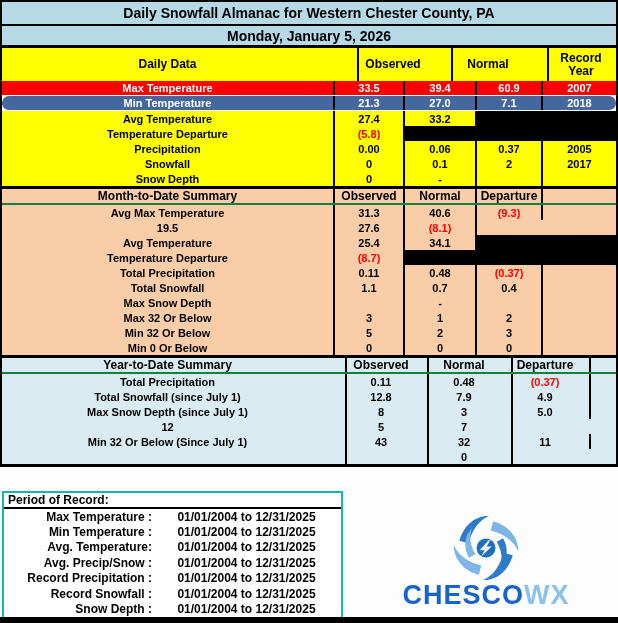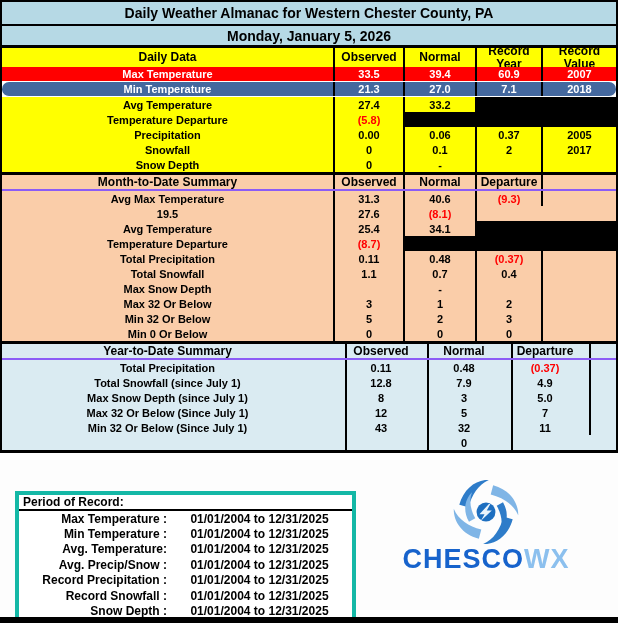--- a/index.html
+++ b/index.html
@@ -39,65 +39,64 @@
   .c {
     border-left: 2px solid #000;
     display: flex; align-items: center; justify-content: center;
     text-align: center;
     font-size: 11px;
     line-height: 12px;
     overflow: hidden;
   }
   .c:first-child { border-left: none; }
 
-  .yhead { background: #FFFF00; border-top: 3px solid #000; height: 22px; }
+  .yhead { background: #FFFF00; border-top: 3px solid #000; height: 36px; gap: 24px; }
   .yhead .c { font-size: 12px; line-height: 13px; }
 
   .dr { height: 15px; background: #FFFF00; }
   .dr.red  { background: #FF0000; color: #fff; border-bottom: 1px solid #fff; }
   .dr.blue { background: #44689E; color: #fff; border-bottom: 1px solid #fff; border-radius: 7px; }
 
-  .shead { height: 19px; border-top: 3px solid #000; border-bottom: 2px solid #8b5cf6; }
+  .shead { height: 19px; border-top: 3px solid #000; border-bottom: 2px solid #15803d; }
   .shead .c { font-size: 12px; }
   .sr { height: 15px; }
   .mtd { background: #FACDA9; }
   .ytd { background: #DAEBF2; gap: 12px; }
 
   .blk { background: #000 !important; border-left-color:#000; }
   .neg { color: #FF0000; }
 
   
   .period {
     position: absolute;
     left: 2px; top: 491px;
     width: 341px;
-    border: 4px solid #14b8a6;
+    border: 2px solid #14b8a6;
     background: #fff;
-    margin-left: 13px;
   }
   .period-header {
     height: 16px;
     border-bottom: 2px solid #000;
     font-size: 12px;
     line-height: 15px;
     padding-left: 4px;
   }
   .period-row {
     display: grid;
     grid-template-columns: 148px 1fr;
     height: 15.4px;
     align-items: center;
   }
   .period-row .pl { text-align: right; font-size: 12px; }
   .period-row .pv { text-align: center; font-size: 12px; }
 
   
   .logo {
     position: absolute;
-    left: 366px; top: 480px;
+    left: 366px; top: 516px;
     width: 240px;
     text-align: center;
   }
   .logo svg { display: block; margin: 0 auto; }
   .brand {
     font-size: 27px;
     letter-spacing: 1px;
     line-height: 26px;
     margin-top: 2px;
     white-space: nowrap;
@@ -112,21 +111,21 @@
     background: #000;
   }
 </style>
 </head>
 <body>
 
 <div class="page">
 
   <div class="tbl">
 
-    <div class="bar">Daily Weather Almanac for Western Chester County, PA</div>
+    <div class="bar">Daily Snowfall Almanac for Western Chester County, PA</div>
     <div class="bar date">Monday, January 5, 2026</div>
 
     <div class="grid yhead">
       <div class="c">Daily Data</div>
       <div class="c">Observed</div>
       <div class="c">Normal</div>
       <div class="c">Record Year</div>
       <div class="c">Record Value</div>
     </div>
 
@@ -281,21 +280,20 @@
       <div class="c"></div>
     </div>
     <div class="grid sr ytd">
       <div class="c">Max Snow Depth (since July 1)</div>
       <div class="c">8</div>
       <div class="c">3</div>
       <div class="c">5.0</div>
       <div class="c"></div>
     </div>
     <div class="grid sr ytd">
-      <div class="c">Max 32 Or Below (Since July 1)</div>
       <div class="c">12</div>
       <div class="c">5</div>
       <div class="c">7</div>
       <div class="c"></div>
     </div>
     <div class="grid sr ytd">
       <div class="c">Min 32 Or Below (Since July 1)</div>
       <div class="c">43</div>
       <div class="c">32</div>
       <div class="c">11</div>

